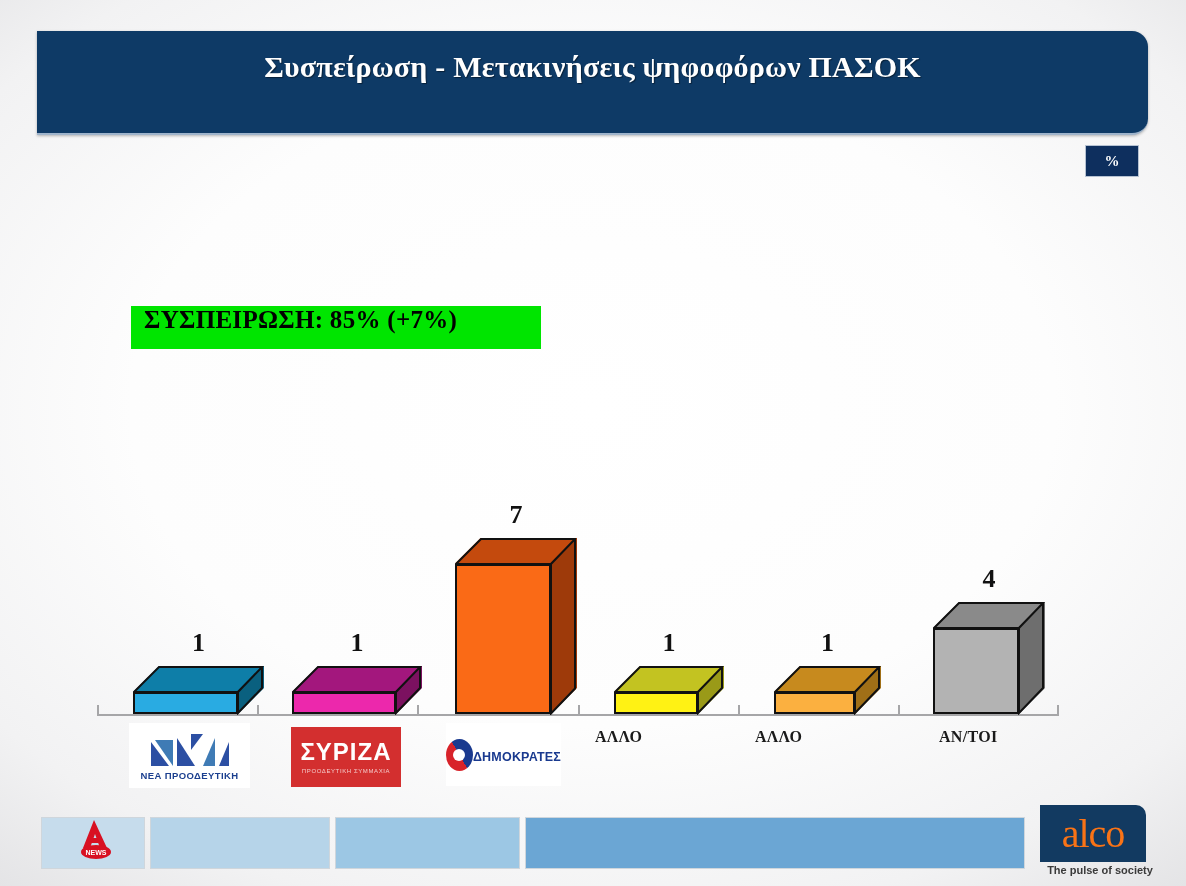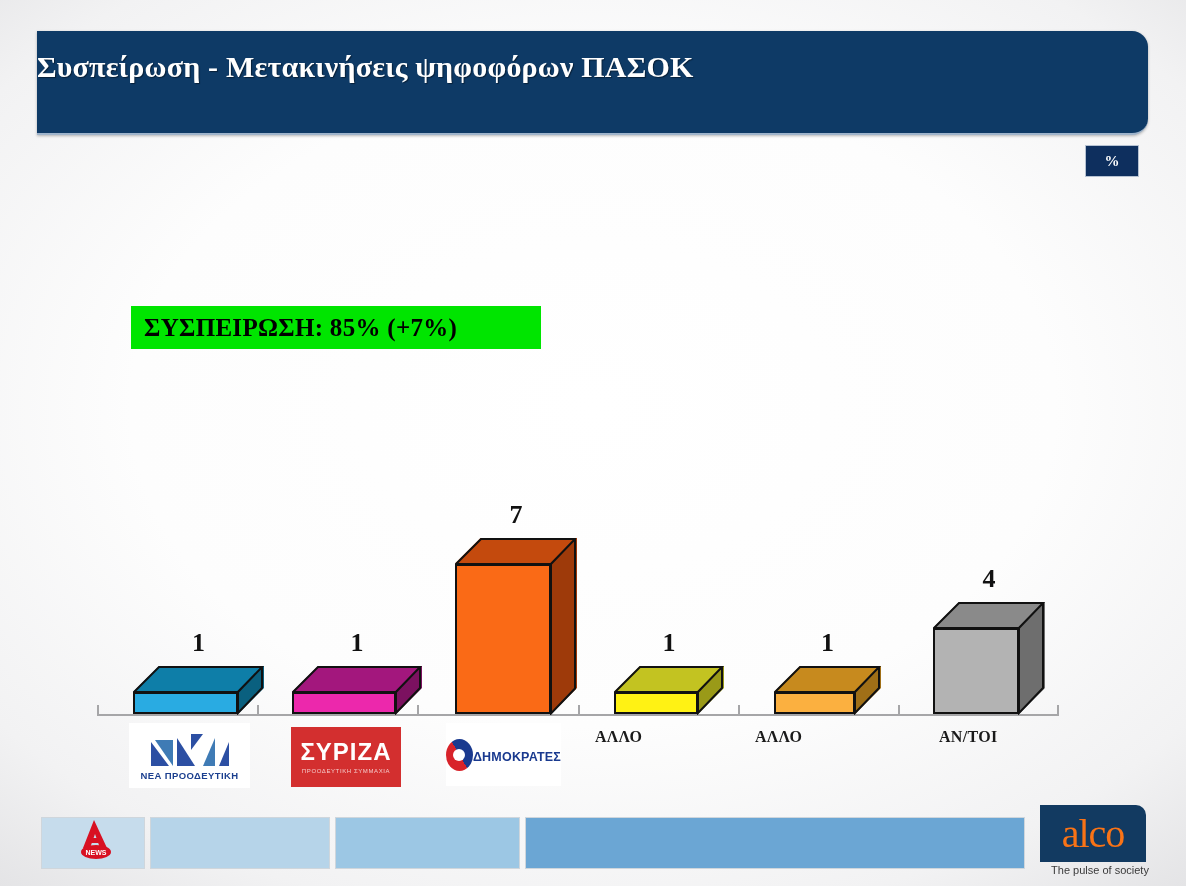--- a/index.html
+++ b/index.html
@@ -31,20 +31,21 @@
     border-radius: 0 16px 16px 0;
     box-shadow: 0 1px 3px rgba(0,0,0,.28);
     border-bottom: 2px solid #9fb4cb;
     box-sizing: border-box;
   }
   #title-main {
     position: absolute;
     top: 19px;
     left: 0;
     right: 0;
+    text-align: center;
     color: #ffffff;
     font-size: 30px;
     font-weight: bold;
     letter-spacing: .2px;
     text-shadow: 1px 1px 1px rgba(0,0,0,.45);
   }
   #title-sub {
     position: absolute;
     top: 59px;
     left: 0;
@@ -73,21 +74,20 @@
   }
   
   #green-box {
     position: absolute;
     left: 131px;
     top: 306px;
     width: 410px;
     height: 43px;
     background: #00e500;
     display: flex;
-    align-items: center;
     box-sizing: border-box;
     padding-left: 13px;
   }
   #green-box span {
     color: #000;
     font-size: 25px;
     font-weight: bold;
     letter-spacing: .3px;
   }
   
@@ -269,20 +269,21 @@
   }
   #alco-tag {
     position: absolute;
     left: 1040px;
     top: 864px;
     width: 120px;
     text-align: center;
     font-family: "Liberation Sans", sans-serif;
     font-size: 11px;
     color: #3a3a3a;
+    font-weight: bold;
   }
   #anews {
     position: absolute;
     left: 73px;
     top: 818px;
     width: 46px;
     height: 42px;
   }
 </style>
 </head>

